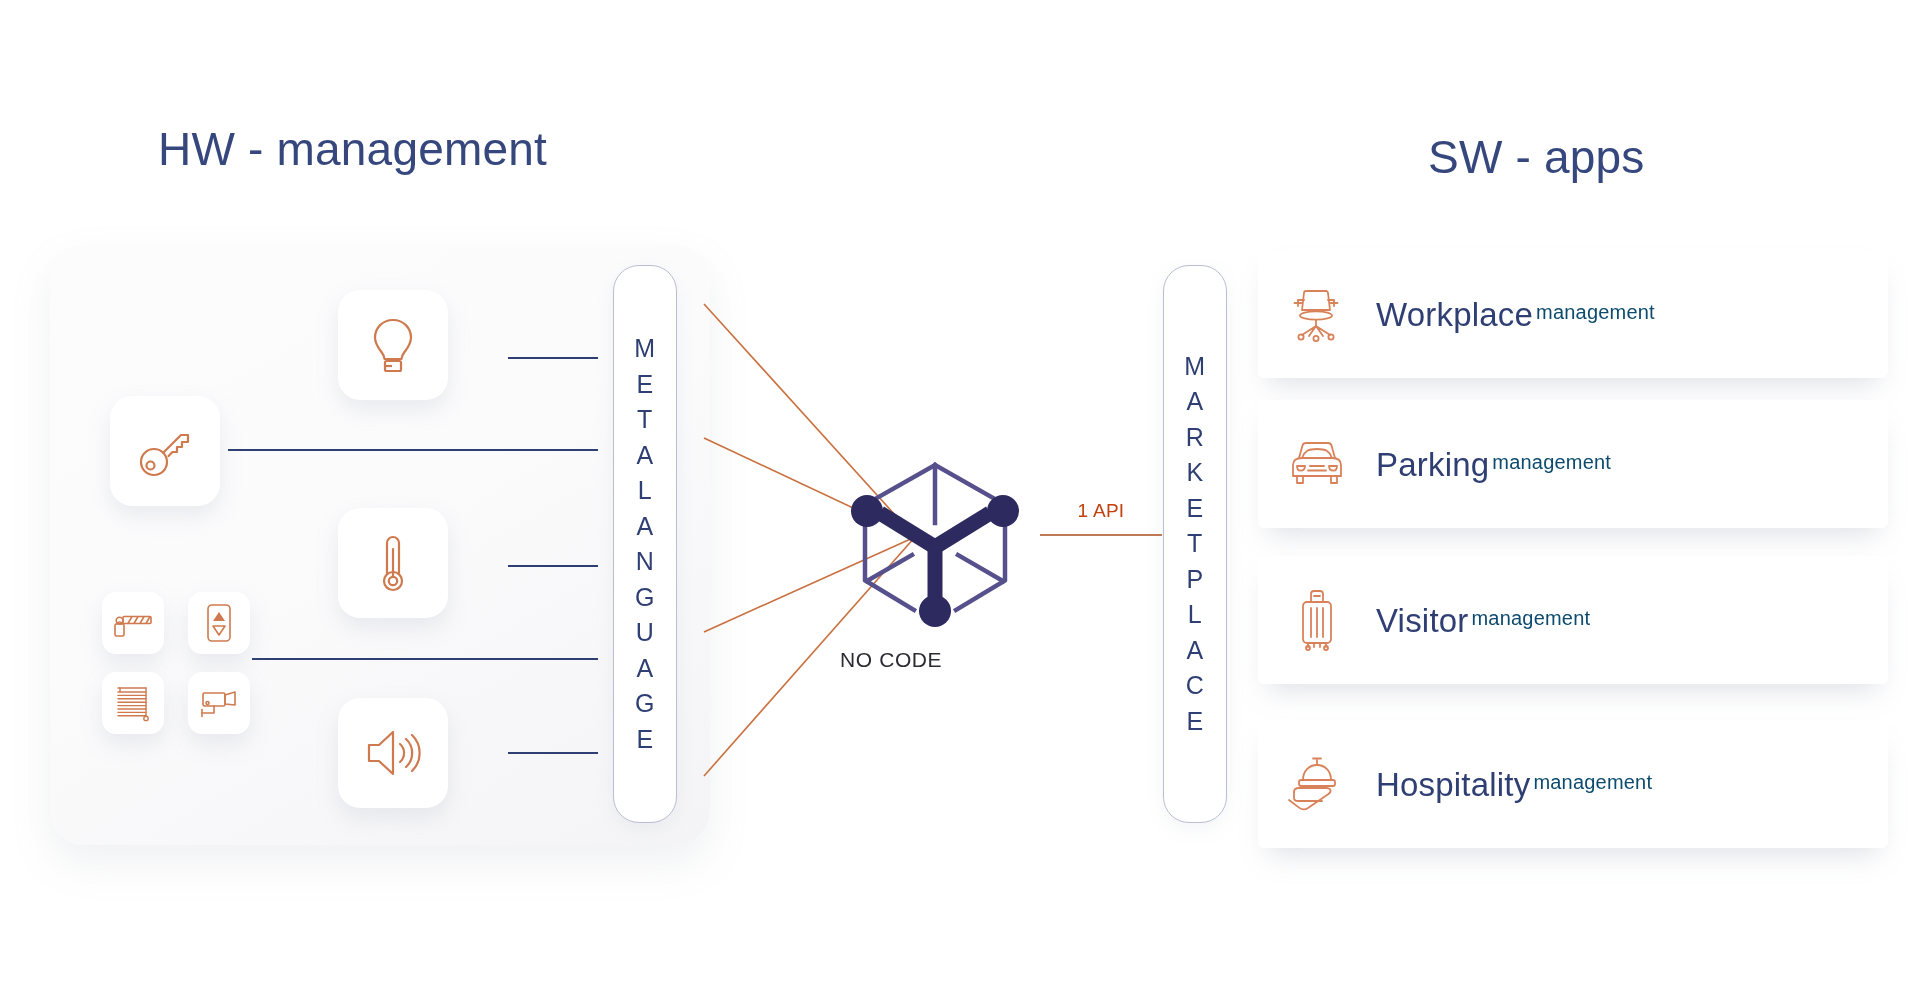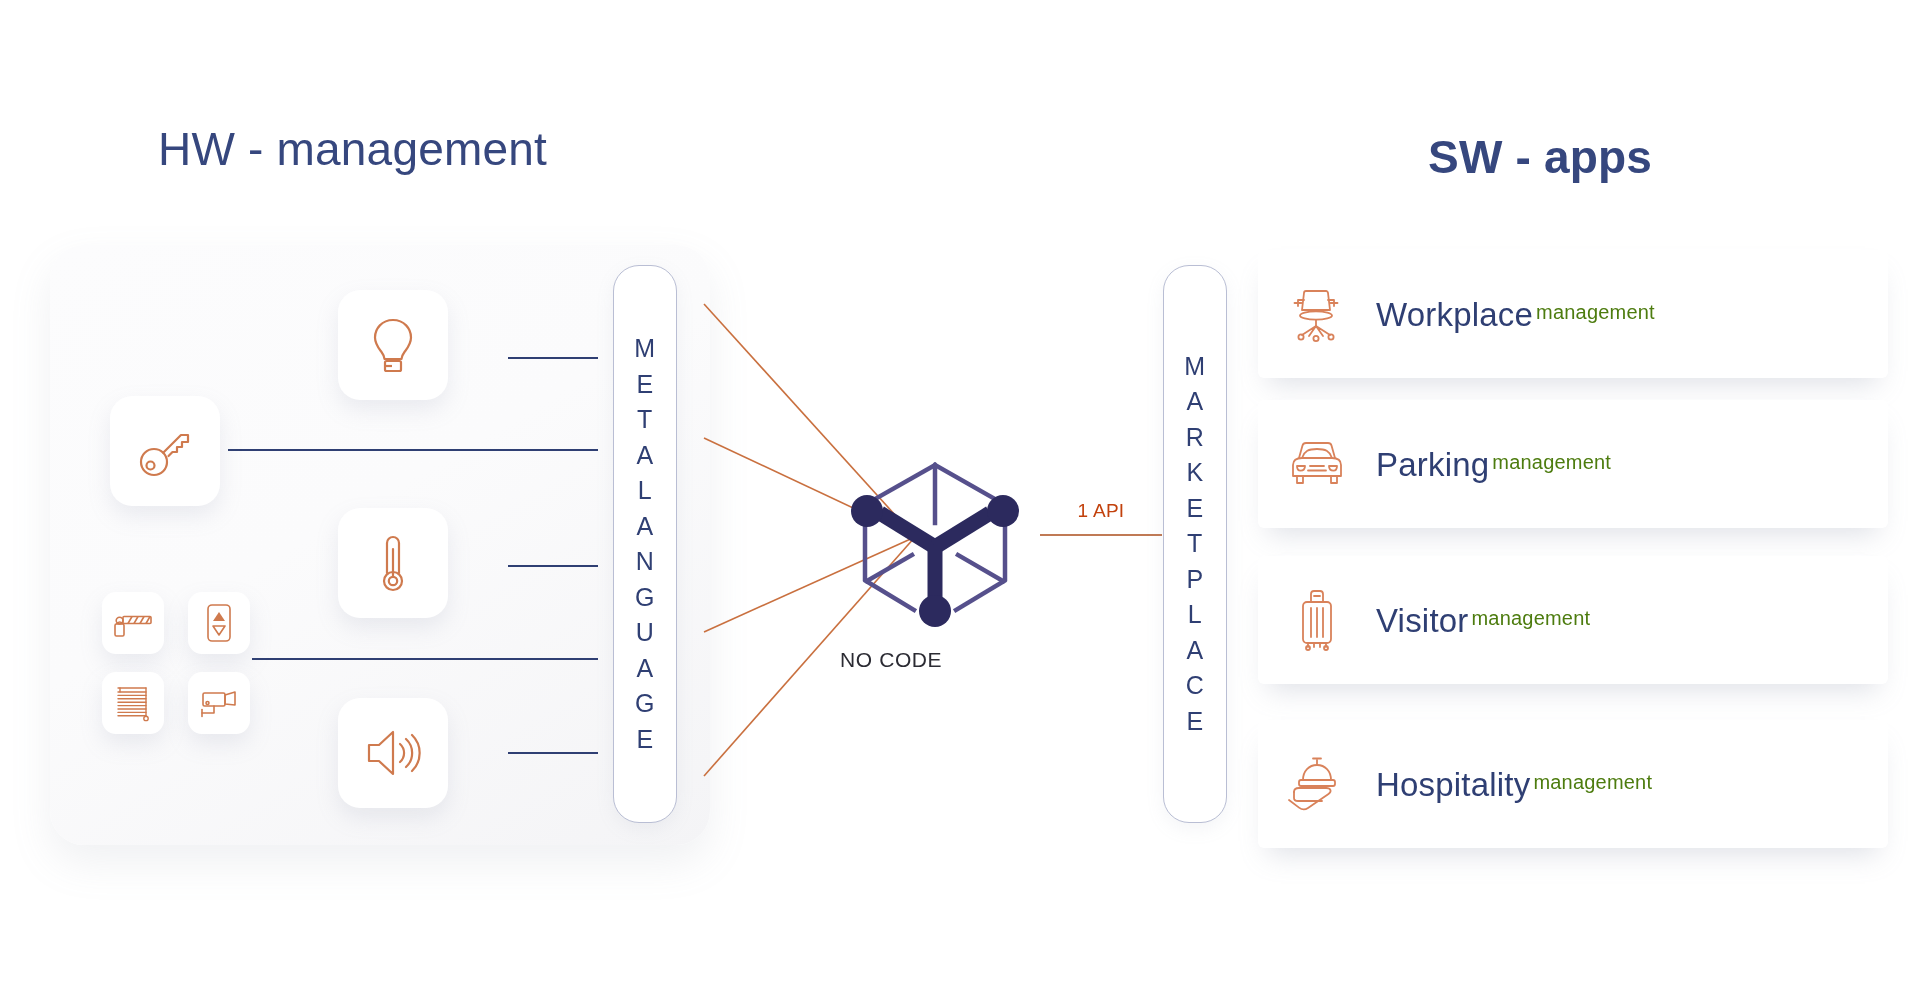--- a/index.html
+++ b/index.html
@@ -16,21 +16,21 @@
   
   .section-title{
     position:absolute;
     font-size:46px;
     font-weight:400;
     color:#36477e;
     letter-spacing:.2px;
     white-space:nowrap;
   }
   #hw-title{left:158px;top:122px;}
-  #sw-title{left:1428px;top:130px;font-weight:bold;}
+  #sw-title{left:1428px;top:130px;}
 
   
   .hw-panel{
     position:absolute;
     left:50px;top:245px;
     width:660px;height:600px;
     background:linear-gradient(150deg,#fcfcfd 0%, #fbfbfc 45%, #f4f4f6 100%);
     border-radius:34px;
     box-shadow:0 18px 40px rgba(140,145,165,.13);
   }
@@ -119,21 +119,21 @@
     display:flex;align-items:center;
   }
   .sw-card .icon-cell{
     width:118px;display:flex;align-items:center;justify-content:center;
   }
   .sw-card .txt{display:flex;flex-direction:row;line-height:1;}
   .sw-card .t1{
     font-size:33px;color:#2f3f73;font-weight:400;letter-spacing:.2px;
   }
   .sw-card .t2{
-    font-size:20px;color:#4d7c0f;margin-top:4px;margin-left:3px;letter-spacing:.2px;
+    font-size:20px;color:#0c4a6e;margin-top:4px;margin-left:3px;letter-spacing:.2px;
   }
   #card-0{top:0;}
   #card-1{top:150px;text-align:center;}
   #card-2{top:306px;}
   #card-3{top:470px;}
 </style>
 </head>
 <body>
 
 <div class="stage">

